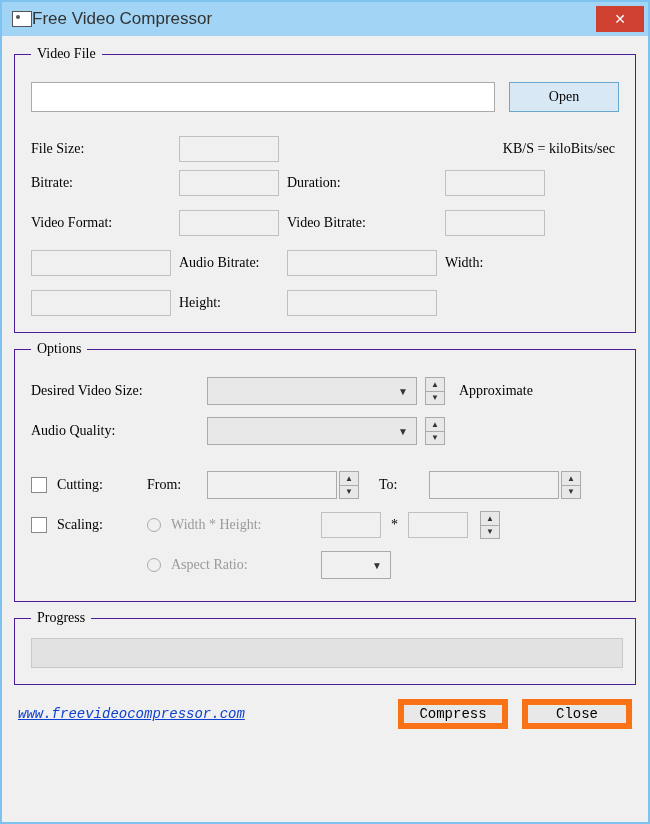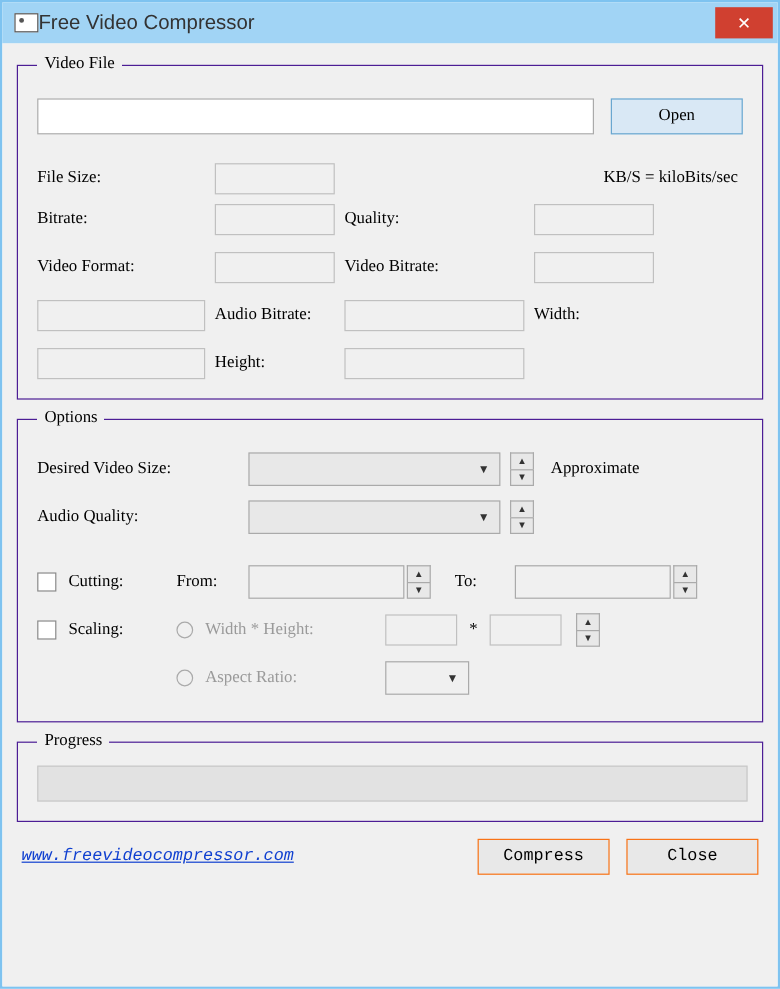--- a/index.html
+++ b/index.html
@@ -94,21 +94,21 @@
     padding: 0 4px;
   }
   .ro-box {
     background: #f0f0f0;
     border: 1px solid #c0c0c0;
     height: 26px;
     display: inline-block;
   }
   .btn {
     background: #e8e8e8;
-    border: 1px solid #f97316;
+    border: 6px solid #f97316;
     height: 30px;
     font-family: inherit;
     font-size: 14px;
     cursor: pointer;
     padding: 0 22px;
   }
   .btn.open {
     background: #d9e8f5;
     border: 1px solid #6aa7d0;
     width: 110px;
@@ -235,21 +235,21 @@
 
       <div class="row">
         <span class="lbl" style="width:140px;">File Size:</span>
         <span class="ro-box" style="width:100px;"></span>
         <span style="flex:1;text-align:right;padding-right:4px;">KB/S = kiloBits/sec</span>
       </div>
 
       <div class="two-col">
         <span class="lbl">Bitrate:</span>
         <span class="ro-box"></span>
-        <span class="lbl">Quality:</span>
+        <span class="lbl">Duration:</span>
         <span class="ro-box"></span>
 
         <span class="lbl">Video Format:</span>
         <span class="ro-box"></span>
         <span class="lbl">Video Bitrate:</span>
         <span class="ro-box"></span>
 
         <span class="ro-box"></span>
         <span class="lbl">Audio Bitrate:</span>
         <span class="ro-box"></span>

